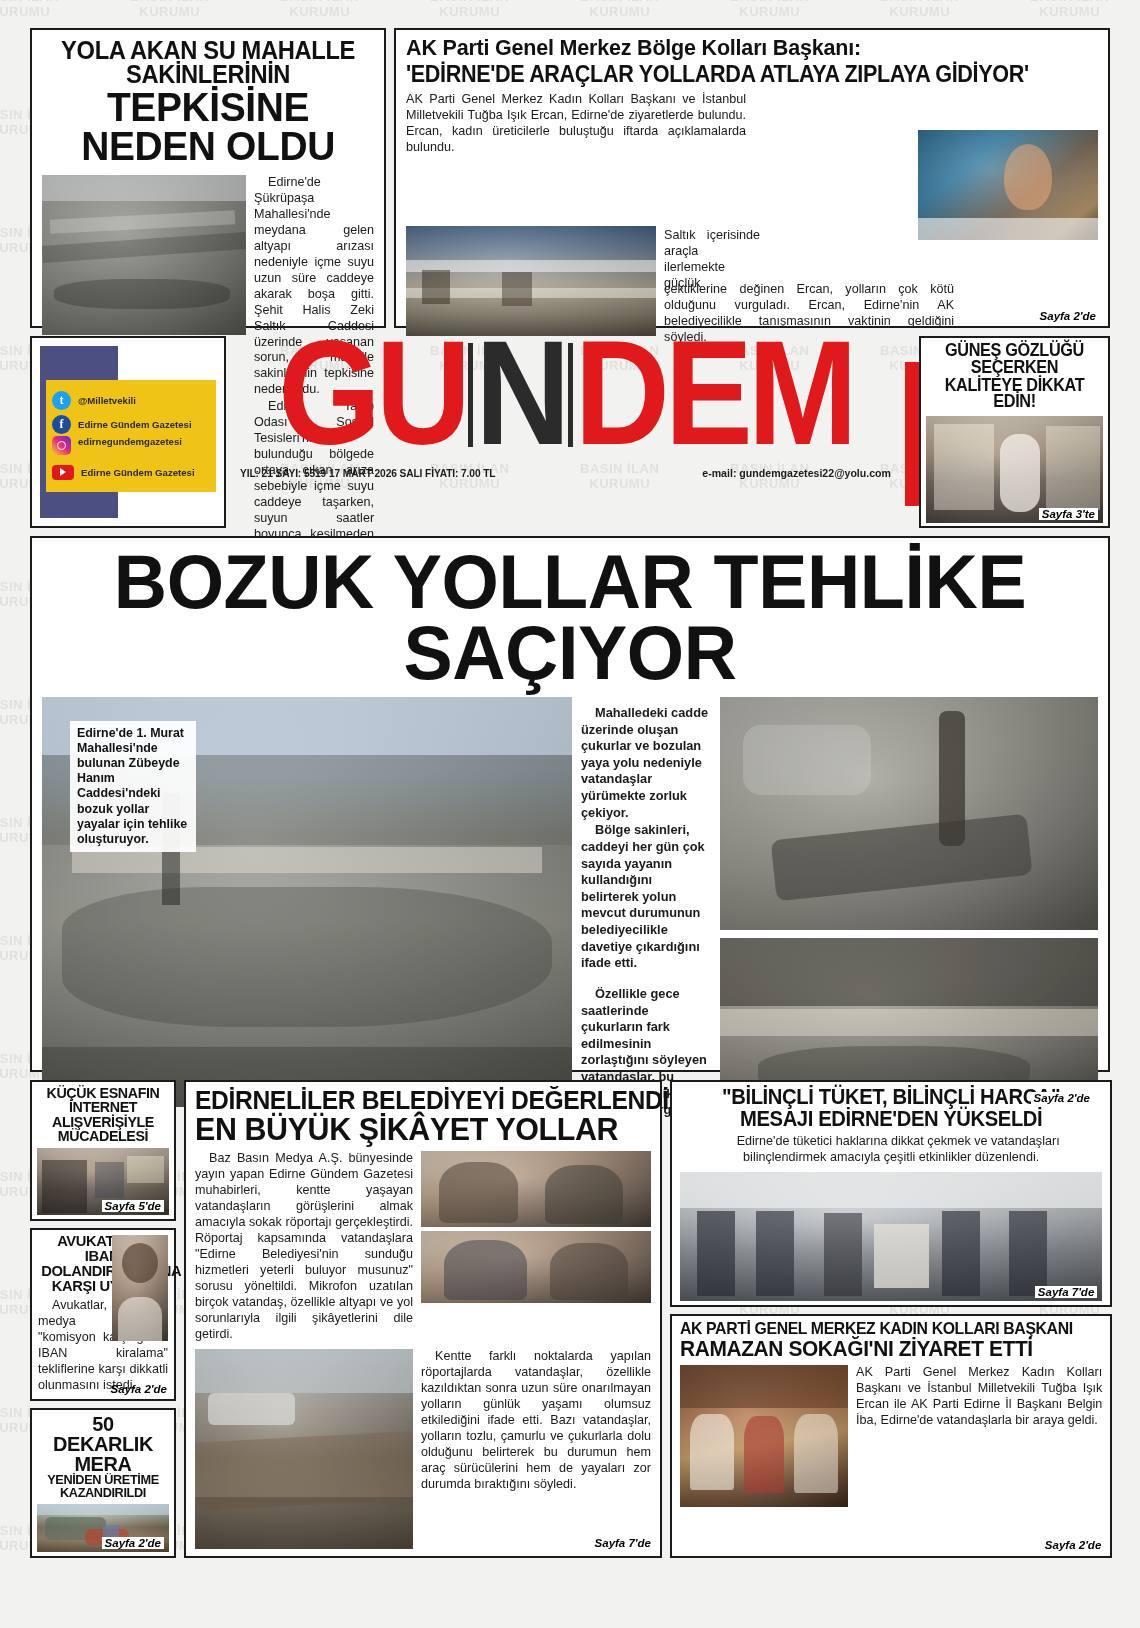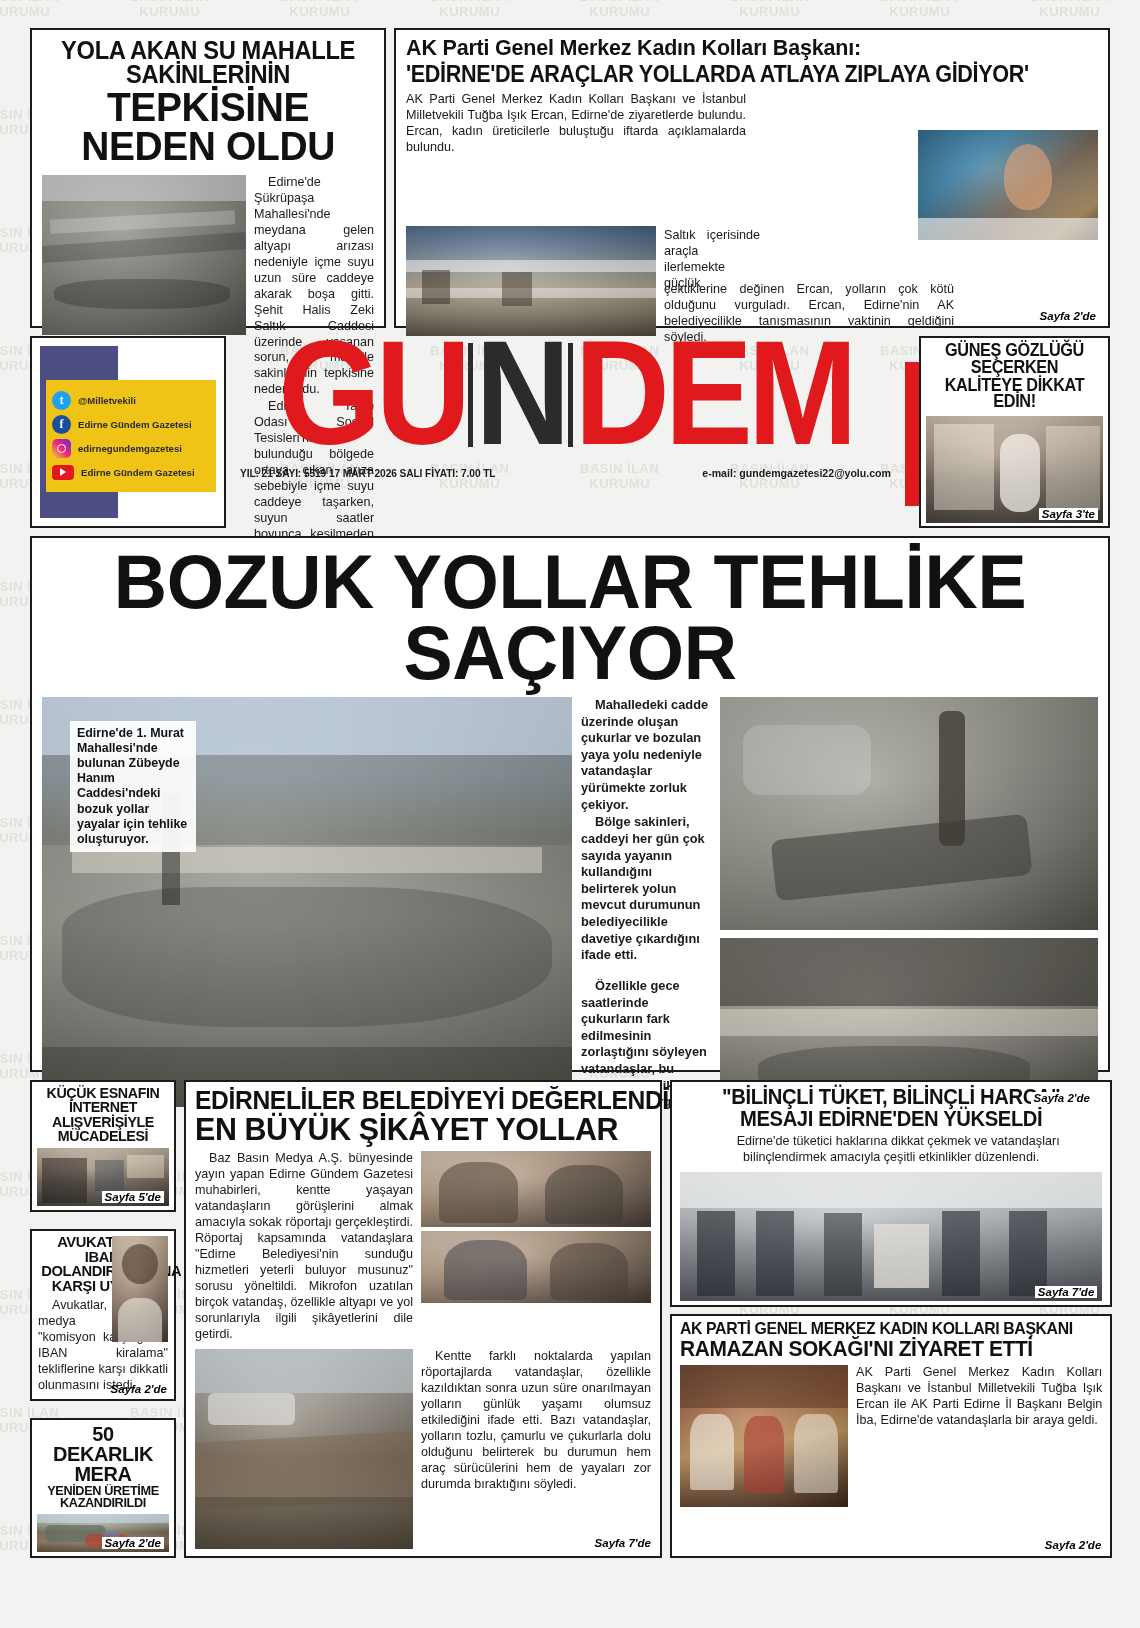--- a/index.html
+++ b/index.html
@@ -312,21 +312,21 @@
           <div class="body-txt">
             <p>Edirne'de Şükrüpaşa Mahallesi'nde meydana gelen altyapı arızası nedeniyle içme suyu uzun süre caddeye akarak boşa gitti. Şehit Halis Zeki Saltık Caddesi üzerinde yaşanan sorun, mahalle sakinlerinin tepkisine neden oldu.</p>
             <p>Edirne Tabip Odası Sosyal Tesisleri'nin bulunduğu bölgede ortaya çıkan arıza sebebiyle içme suyu caddeye taşarken, suyun saatler boyunca kesilmeden akması çevrede su birikintileri oluşmasına yol açtı.</p>
           </div>
           <div class="sayfa" style="position:absolute; right:0; bottom:-2px;">Sayfa 7'de</div>
         </div>
       </div>
     </div>
 
     <div class="box" style="flex:1; padding:8px 10px 6px;">
-      <div class="hl" style="font-size:21.5px; font-weight:700; letter-spacing:-.2px; text-align:left;">AK Parti Genel Merkez Kadın Kolları Başkanı:</div>
+      <div class="hl" style="font-size:21.5px; font-weight:700; letter-spacing:-.2px; text-align:left;">AK Parti Genel Merkez Bölge Kolları Başkanı:</div>
       <div class="hl" style="font-size:24px; margin-top:3px; transform:scaleX(.90); transform-origin:left center; white-space:nowrap;">'EDİRNE'DE ARAÇLAR YOLLARDA ATLAYA ZIPLAYA GİDİYOR'</div>
 
       <div class="body-txt" style="margin-top:7px; width:340px;">
         <p style="text-indent:0;">AK Parti Genel Merkez Kadın Kolları Başkanı ve İstanbul Milletvekili Tuğba Işık Ercan, Edirne'de ziyaretlerde bulundu. Ercan, kadın üreticilerle buluştuğu iftarda açıklamalarda bulundu.</p>
       </div>
 
       <div class="ph podium" style="position:absolute; right:10px; top:100px; width:180px; height:110px;">
         <div class="vig"></div>
         <div class="lt" style="left:86px; top:14px; width:48px; height:66px; border-radius:50% 50% 45% 45%; background:rgba(235,170,120,.55);"></div>
         <div class="sh1" style="left:0; bottom:0; width:100%; height:22px; background:rgba(240,240,240,.65);"></div>
@@ -354,21 +354,21 @@
       <div style="position:absolute; left:8px; top:8px; width:78px; bottom:8px; background:#4d4f83;"></div>
       <div style="position:absolute; left:14px; right:8px; top:42px; background:#f0c317; padding:8px 6px; ">
         <div style="display:flex; align-items:center; gap:7px; height:24px;">
           <span style="width:19px;height:19px;border-radius:50%;background:#1da1f2;display:flex;align-items:center;justify-content:center;color:#fff;font-size:11px;font-weight:700;flex:none;">t</span>
           <span style="font-size:9.6px;font-weight:700;color:#2b2b2b;">@Milletvekili</span>
         </div>
         <div style="display:flex; align-items:center; gap:7px; height:24px;">
           <span style="width:19px;height:19px;border-radius:50%;background:#1b4f9c;display:flex;align-items:center;justify-content:center;color:#fff;font-size:12px;font-weight:700;font-family:'Liberation Serif',serif;flex:none;">f</span>
           <span style="font-size:9.6px;font-weight:700;color:#2b2b2b;">Edirne Gündem Gazetesi</span>
         </div>
-        <div style="display:flex; align-items:center; gap:7px; height:24px;">
+        <div style="display:flex; align-items:flex-start; gap:7px; height:24px;">
           <span style="width:19px;height:19px;border-radius:5px;background:linear-gradient(45deg,#f9ce34,#ee2a7b,#6228d7);display:flex;align-items:center;justify-content:center;flex:none;">
             <span style="width:9px;height:9px;border:1.6px solid #fff;border-radius:50%;display:block;"></span>
           </span>
           <span style="font-size:9.6px;font-weight:700;color:#2b2b2b;">edirnegundemgazetesi</span>
         </div>
         <div style="display:flex; align-items:center; gap:7px; height:24px;">
           <span style="width:22px;height:15px;border-radius:4px;background:#e3181c;display:flex;align-items:center;justify-content:center;flex:none;">
             <span style="width:0;height:0;border-left:6px solid #fff;border-top:4px solid transparent;border-bottom:4px solid transparent;display:block;"></span>
           </span>
           <span style="font-size:9.6px;font-weight:700;color:#2b2b2b;">Edirne Gündem Gazetesi</span>
@@ -415,21 +415,21 @@
         <div class="vig"></div>
         <div class="lt" style="left:0; top:0; width:100%; height:58px; background:rgba(200,215,232,.55);"></div>
         <div class="sh1" style="left:0; top:58px; width:100%; height:90px; background:rgba(90,95,88,.32);"></div>
         <div class="sh2" style="left:20px; top:190px; width:490px; height:140px; border-radius:30% 40% 45% 35%; background:rgba(45,45,42,.26);"></div>
         <div class="lt" style="left:30px; top:150px; width:470px; height:26px; background:rgba(222,218,205,.5);"></div>
         <div class="sh3" style="left:0; bottom:0; width:100%; height:60px; background:rgba(35,35,32,.3);"></div>
         <div class="sh1" style="left:120px; top:96px; width:18px; height:112px; background:rgba(30,30,28,.5);"></div>
         <div class="cap" style="left:28px; top:24px; width:126px;">Edirne'de 1. Murat Mahallesi'nde bulunan Zübeyde Hanım Caddesi'ndeki bozuk yollar yayalar için tehlike oluşturuyor.</div>
       </div>
 
-      <div style="width:130px;">
+      <div style="width:130px;margin-top:8px;">
         <div class="body-txt" style="font-weight:700; font-size:12.8px; line-height:1.3;">
           <p style="text-align:left;">Mahalledeki cadde üzerinde oluşan çukurlar ve bozulan yaya yolu nedeniyle vatandaşlar yürümekte zorluk çekiyor.</p>
           <p style="text-align:left;">Bölge sakinleri, caddeyi her gün çok sayıda yayanın kullandığını belirterek yolun mevcut durumunun belediyecilikle davetiye çıkardığını ifade etti.</p>
           <p style="text-align:left; margin-top:14px;">Özellikle gece saatlerinde çukurların fark edilmesinin zorlaştığını söyleyen vatandaşlar, bu durumun tehlikeyi artırdığını vurguladı.</p>
         </div>
       </div>
 
       <div style="flex:1; display:flex; flex-direction:column; gap:8px;">
         <div class="ph manhole" style="flex:1.38;">
           <div class="vig"></div>
@@ -443,21 +443,21 @@
           <div class="lt" style="left:0; top:42%; width:100%; height:16%; background:rgba(235,230,218,.42);"></div>
           <div class="sh3" style="left:10%; bottom:6%; width:72%; height:30%; border-radius:40%; background:rgba(50,48,42,.35);"></div>
           <div class="sayfa-ov">Sayfa 2'de</div>
         </div>
       </div>
     </div>
   </div>
 
   <div style="display:flex; gap:8px; margin-top:8px; height:478px;">
 
-    <div style="width:196px; display:flex; flex-direction:column; gap:17px;">
+    <div style="width:196px; display:flex; flex-direction:column; gap:7px;">
 
       <div class="box" style="flex:1.03; padding:4px 5px 4px; display:flex; flex-direction:column;">
         <div class="hl" style="font-size:15px; text-align:center; transform:scaleX(.95);">KÜÇÜK ESNAFIN İNTERNET</div>
         <div class="hl" style="font-size:15px; text-align:center; transform:scaleX(.95);">ALIŞVERİŞİYLE MÜCADELESİ</div>
         <div class="ph shop" style="flex:1; margin-top:4px;">
           <div class="vig"></div>
           <div class="sh1" style="left:4%; top:18%; width:34%; height:78%; background:rgba(30,28,26,.48);"></div>
           <div class="sh2" style="left:44%; top:22%; width:22%; height:52%; background:rgba(60,70,80,.42);"></div>
           <div class="lt" style="left:68%; top:12%; width:28%; height:40%; background:rgba(255,248,230,.35);"></div>
           <div class="sayfa-ov">Sayfa 5'de</div>

